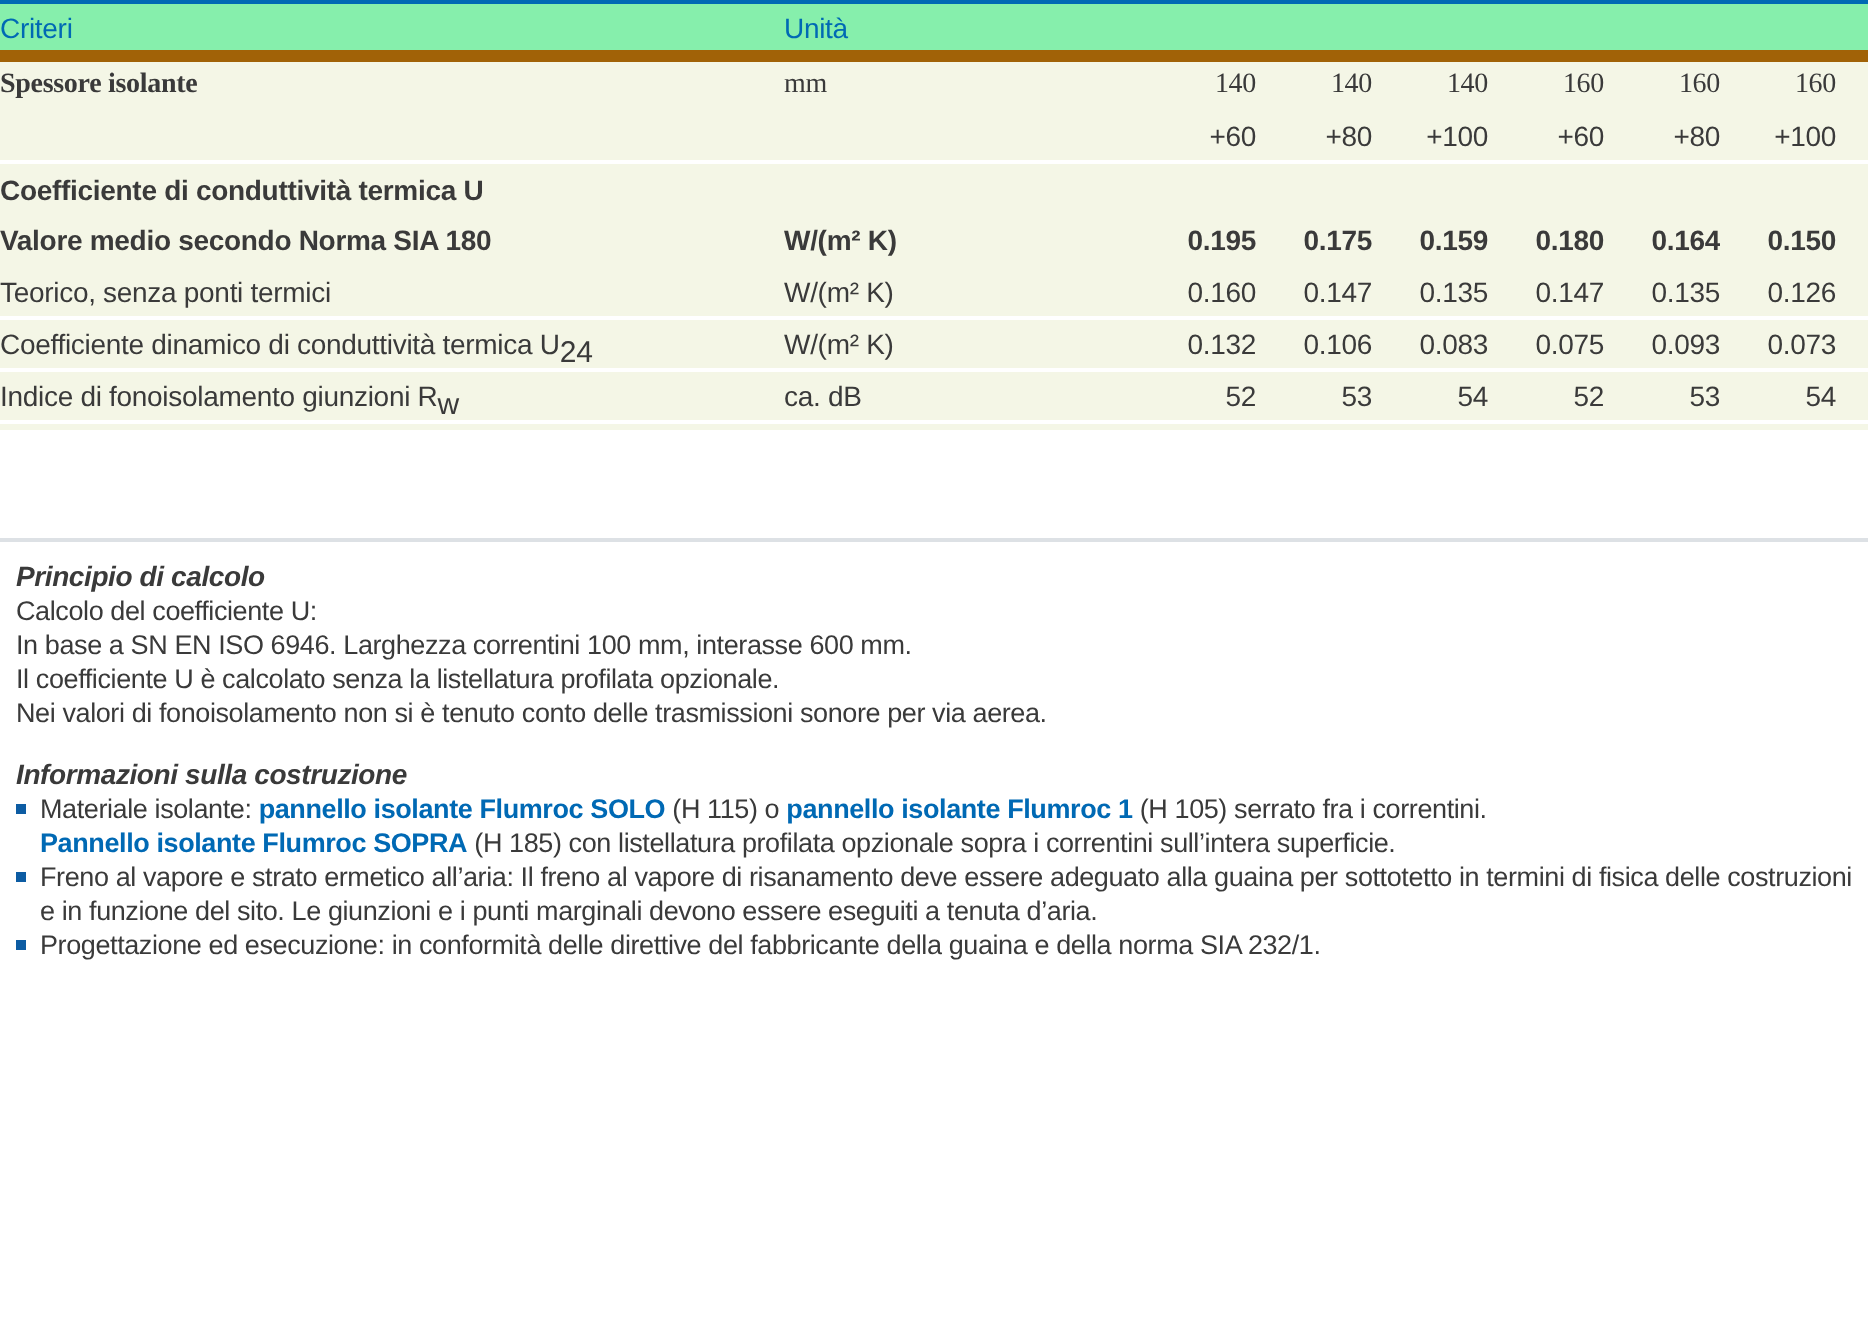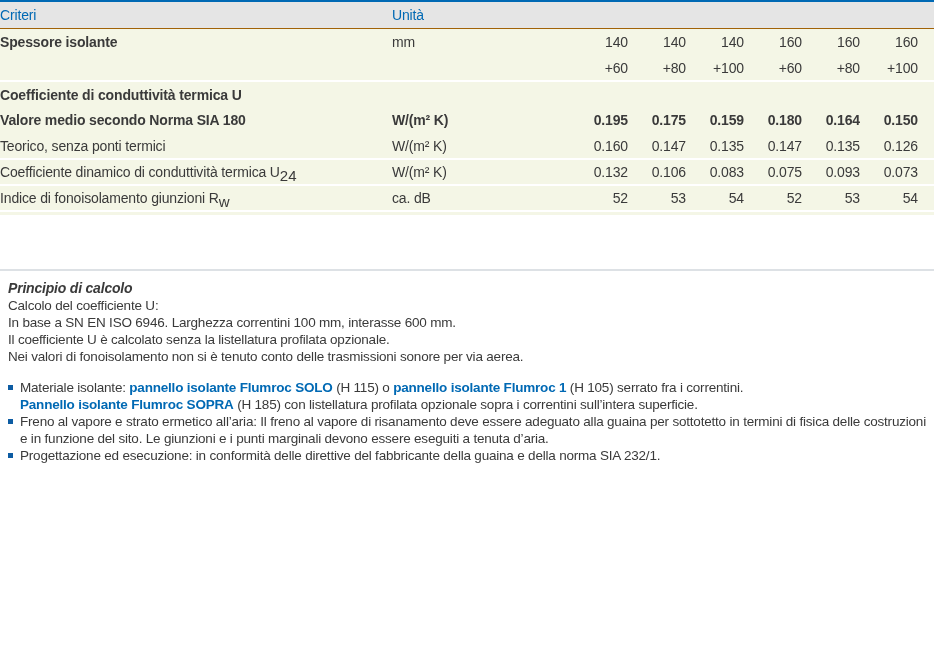--- a/index.html
+++ b/index.html
@@ -15,27 +15,27 @@
   
   table.data {
     width: 934px; border-collapse: collapse; table-layout: fixed;
     border-top: 2px solid #0069b4;
   }
   table.data td {
     font-size: 14px; letter-spacing: -0.15px; vertical-align: middle;
     padding: 0; white-space: nowrap; overflow: hidden;
   }
   tr.hdr td {
-    height: 27px; background: #e5e5e5; color: #0069b4;
-    border-bottom: 1px solid #a16207;
+    height: 27px; background: #86efac; color: #0069b4;
+    border-bottom: 6px solid #a16207;
   }
   td.c-label { padding-left: 8px; }
   tr.body td { background: #f4f6e6; }
   tr.h26 td { height: 26px; }
-  tr.h27 td { height: 27px; }
+  tr.h27 td { height: 27px; font-family: Liberation Serif, serif; }
   tr.sep td { border-top: 2px solid #ffffff; }
   tr.bold td { font-weight: bold; }
   td.b { font-weight: bold; }
   td.num { text-align: right; }
   tr.strip td { height: 4px; }
   sub { font-size: 15px; letter-spacing: 0; line-height: 0; }
 
   
   .divider {
     width: 934px; height: 0; border-top: 2px solid #dde1e5;
@@ -187,20 +187,21 @@
 
   <div class="txt-section sec-principio">
     <div class="sec-title">Principio di calcolo</div>
     <div>Calcolo del coefficiente U:</div>
     <div>In base a SN EN ISO 6946. Larghezza correntini 100 mm, interasse 600 mm.</div>
     <div>Il coefficiente U è calcolato senza la listellatura profilata opzionale.</div>
     <div>Nei valori di fonoisolamento non si è tenuto conto delle trasmissioni sonore per via aerea.</div>
   </div>
 
   <div class="txt-section sec-info">
+    <div class="sec-title">Informazioni sulla costruzione</div>
     <ul class="bullets">
 
       <li class="bullet">
         <span class="sq"></span>
         <span class="b-text">
           <span>Materiale isolante: </span><span class="link">pannello isolante Flumroc SOLO</span><span> (H 115) o </span><span class="link">pannello isolante Flumroc 1</span><span> (H 105) serrato fra i correntini.</span>
           <br>
           <span class="link">Pannello isolante Flumroc SOPRA</span><span> (H 185) con listellatura profilata opzionale sopra i correntini sull’intera superficie.</span>
         </span>
       </li>

